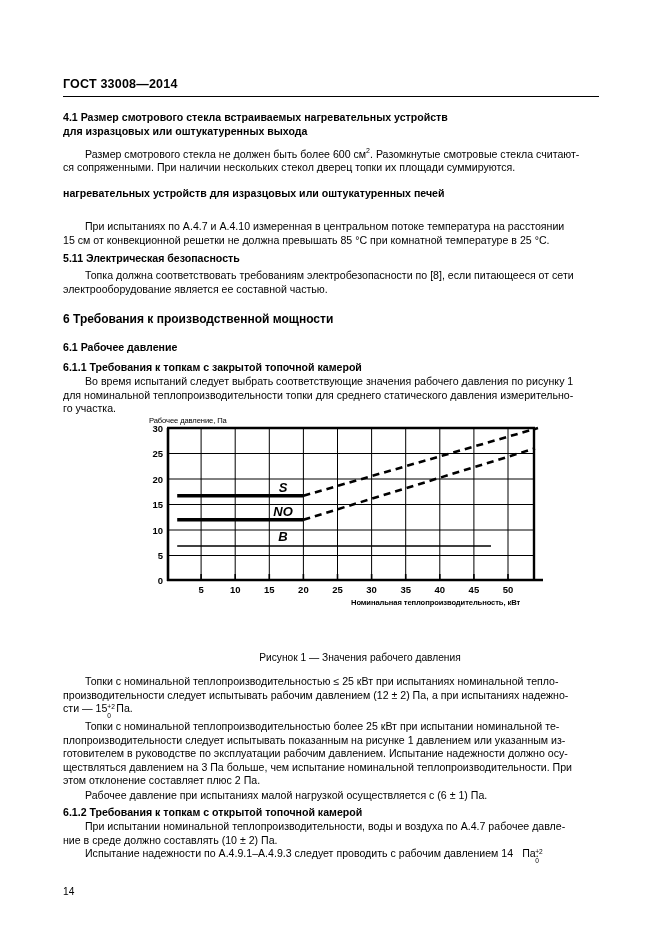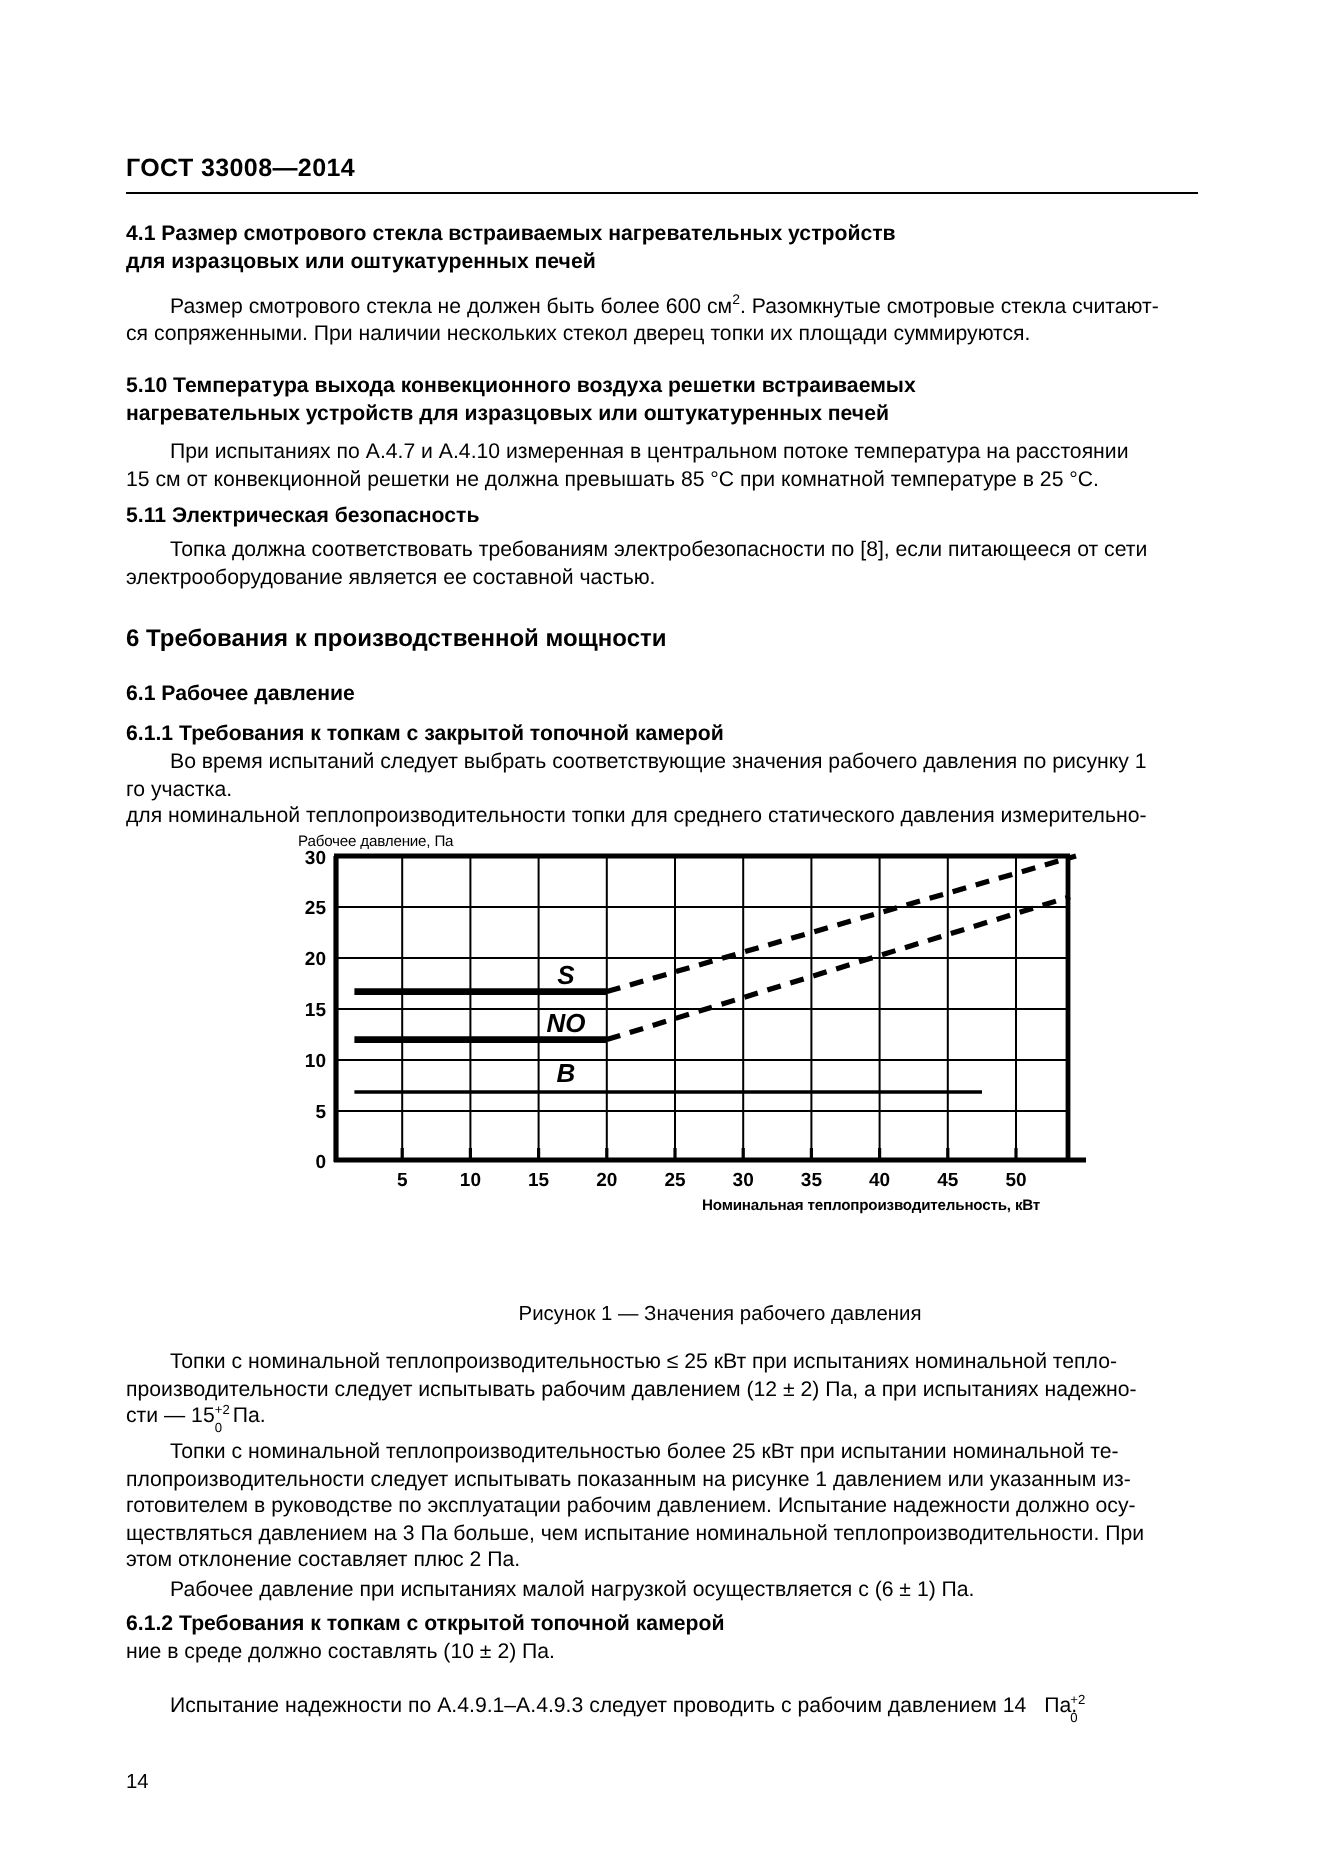--- a/index.html
+++ b/index.html
@@ -69,49 +69,48 @@
 </head>
 <body>
 
 <div class="page">
 
   <div class="hdr">ГОСТ 33008—2014</div>
   <div class="hdr-rule"></div>
 
   <div class="body h-bold" style="top:90px;">
     <div>4.1  Размер смотрового стекла встраиваемых нагревательных устройств</div>
-    <div>для изразцовых или оштукатуренных печей</div>
+    <div>для изразцовых или оштукатуренных выхода</div>
   </div>
   <div class="body" style="top:124px;">
     <div style="text-indent:22px;"><span>Размер смотрового стекла не должен быть более 600 см</span><sup style="font-size:7px;">2</sup><span>. Разомкнутые смотровые стекла считают-</span></div>
     <div>ся сопряженными. При наличии нескольких стекол дверец топки их площади суммируются.</div>
   </div>
 
   <div class="body h-bold" style="top:166px;">
-    <div>5.10 Температура выхода конвекционного воздуха решетки встраиваемых</div>
     <div>нагревательных устройств для изразцовых или оштукатуренных печей</div>
   </div>
   <div class="body" style="top:200px;">
     <div style="text-indent:22px;">При испытаниях по А.4.7 и А.4.10 измеренная в центральном потоке температура на расстоянии</div>
     <div>15 см от конвекционной решетки не должна превышать 85 °C при комнатной температуре в 25 °C.</div>
   </div>
 
   <div class="body h-bold" style="top:231px;">5.11  Электрическая безопасность</div>
   <div class="body" style="top:249px;">
     <div style="text-indent:22px;">Топка должна соответствовать требованиям электробезопасности по [8], если питающееся от сети</div>
     <div>электрооборудование является ее составной частью.</div>
   </div>
 
   <div class="body h-sec" style="top:292px;">6 Требования к производственной мощности</div>
   <div class="body h-bold" style="top:320px;">6.1 Рабочее давление</div>
   <div class="body h-bold" style="top:340px;">6.1.1 Требования к топкам с закрытой топочной камерой</div>
   <div class="body" style="top:355px;">
     <div style="text-indent:22px;">Во время испытаний следует выбрать соответствующие значения рабочего давления по рисунку 1</div>
+    <div>для номинальной теплопроизводительности топки для среднего статического давления измерительно-</div>
     <div>го участка.</div>
-    <div>для номинальной теплопроизводительности топки для среднего статического давления измерительно-</div>
   </div>
 
   <div class="figure">
     <div class="chart-wrap">
       <div class="ytitle">Рабочее давление, Па</div>
       <div class="xtitle">Номинальная теплопроизводительность, кВт</div>
       <svg class="plot" width="400" height="190" viewBox="0 0 400 190">
 
         <g>
 
@@ -207,20 +206,21 @@
     <div>плопроизводительности следует испытывать показанным на рисунке 1 давлением или указанным из-</div>
     <div>готовителем в руководстве по эксплуатации рабочим давлением. Испытание надежности должно осу-</div>
     <div>ществляться давлением на 3 Па больше, чем испытание номинальной теплопроизводительности. При</div>
     <div class="nj">этом отклонение составляет плюс 2 Па.</div>
   </div>
 
   <div class="body nj" style="top:769px;text-indent:22px;">Рабочее давление при испытаниях малой нагрузкой осуществляется с (6 ± 1) Па.</div>
 
   <div class="body h-bold" style="top:785px;">6.1.2 Требования к топкам с открытой топочной камерой</div>
   <div class="body" style="top:800px;">
+    <div style="text-indent:22px;">При испытании номинальной теплопроизводительности, воды и воздуха по А.4.7 рабочее давле-</div>
     <div class="nj">ние в среде должно составлять (10 ± 2) Па.</div>
   </div>
   <div class="body nj" style="top:827px;text-indent:22px;">
     <span>Испытание надежности по А.4.9.1–А.4.9.3 следует проводить с рабочим давлением 14</span><span class="tolwrap"><sup>+2</sup><sub>0</sub></span><span>Па.</span>
   </div>
 
   <div class="pageno">14</div>
 </div>
 
 </body></html>

